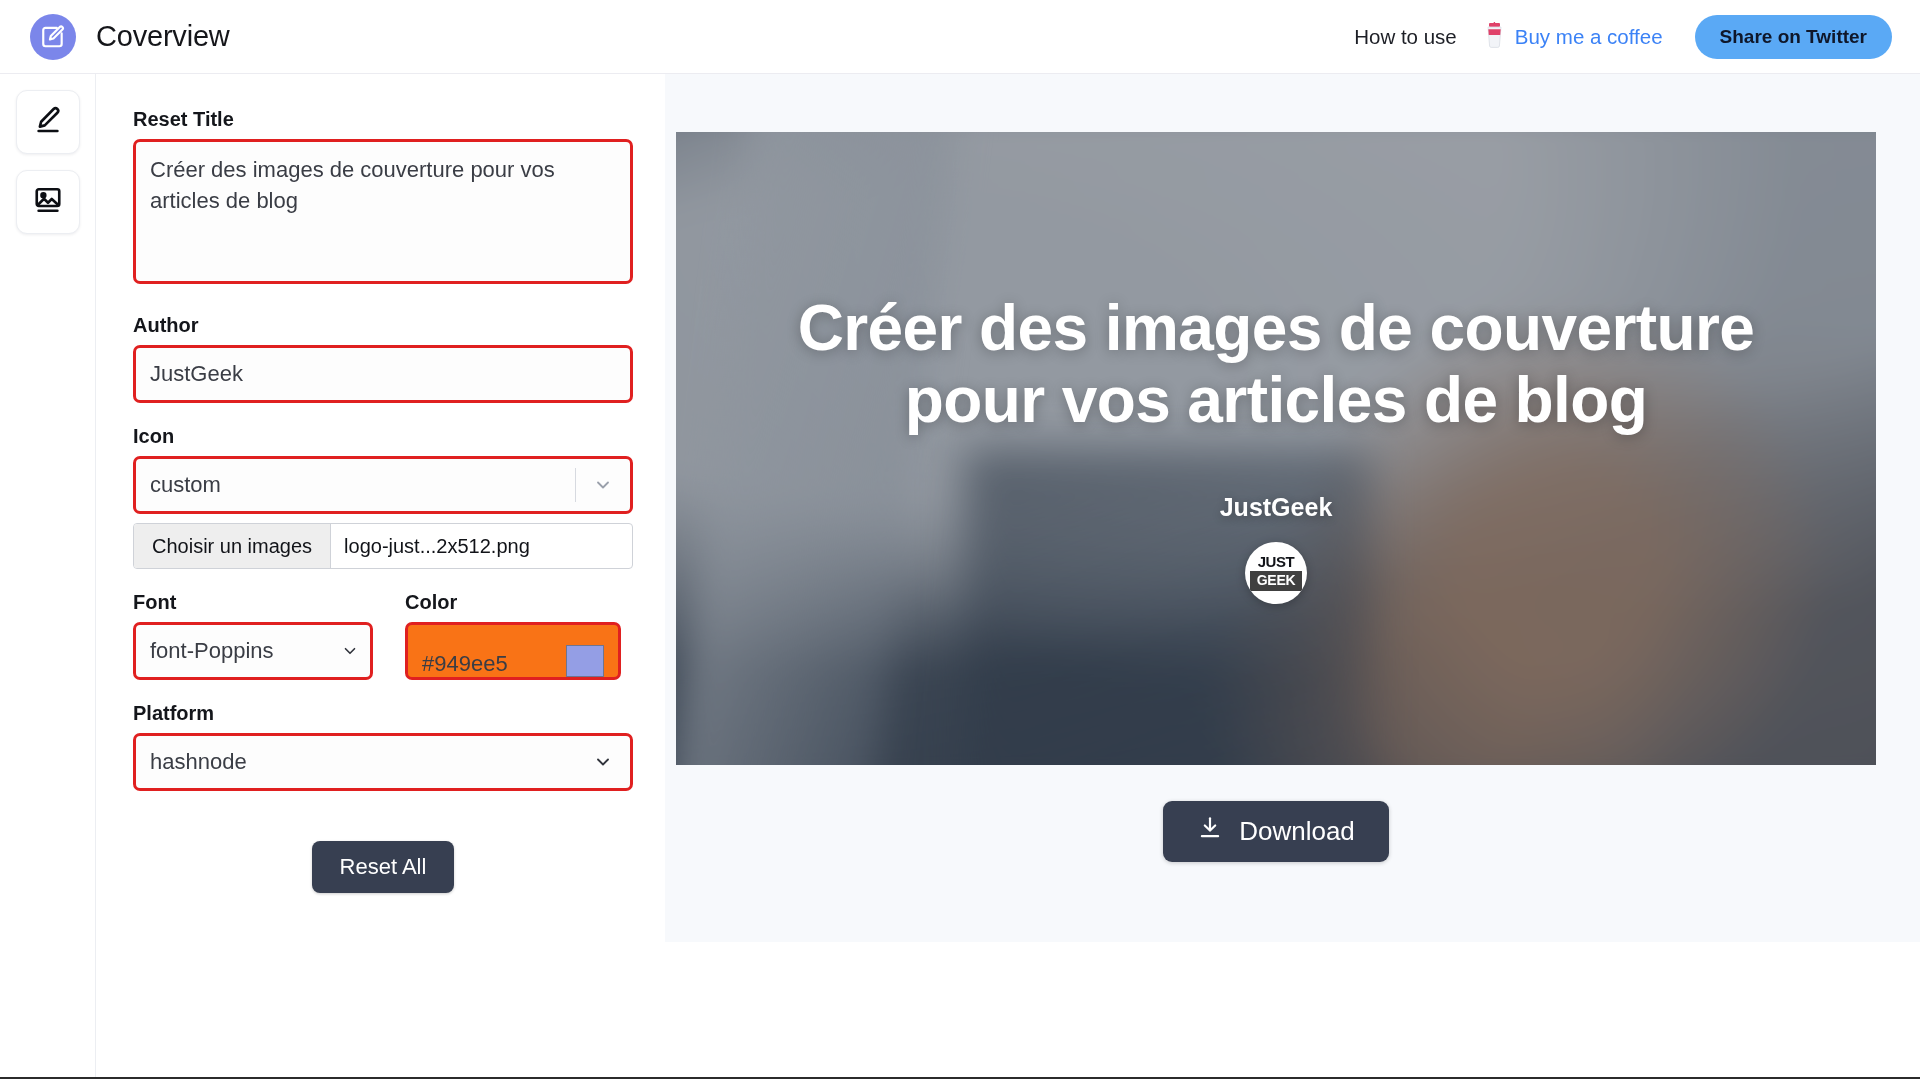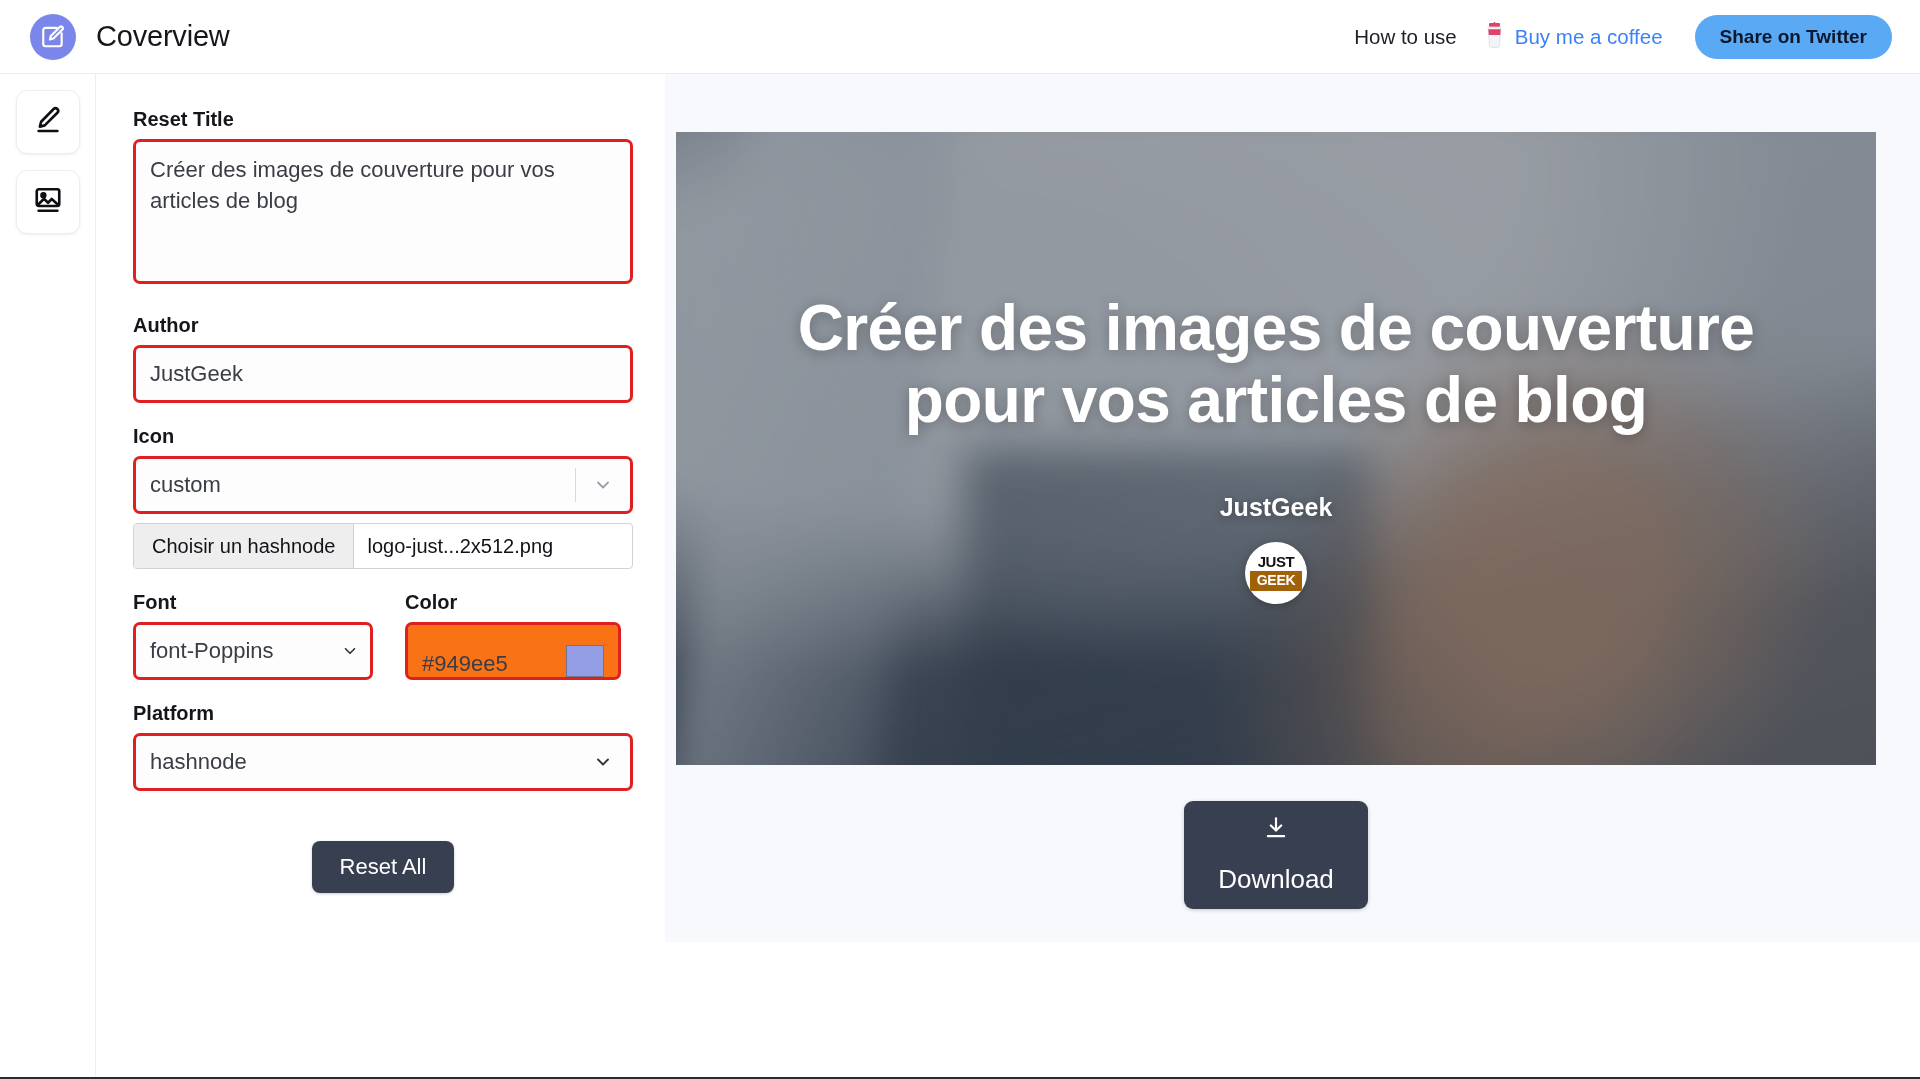--- a/index.html
+++ b/index.html
@@ -266,21 +266,20 @@
   }
   .download-btn {
     background: #373f51; color: #ffffff;
     font-size: 26px;
     font-family: "Liberation Sans", sans-serif;
     border: none; border-radius: 9px;
     padding: 14px 34px;
     display: flex; align-items: center; gap: 16px;
     cursor: pointer;
     box-shadow: 0 1px 4px rgba(0,0,0,.2);
-    flex-direction: column;
   }
 
   .bottom-rule {
     position: absolute; left: 0; bottom: 0;
     width: 1920px; height: 2px; background: #2b2b2b;
   }
 </style>
 </head>
 <body>
 
@@ -348,21 +347,21 @@
     <span class="combo-value">custom</span>
     <span class="combo-sep"></span>
     <span class="combo-chev">
       <svg width="20" height="20" viewBox="0 0 24 24" fill="none" stroke="#9aa0ab" stroke-width="2.2" stroke-linecap="round" stroke-linejoin="round">
           <path d="M6 9l6 6 6-6"></path>
         </svg>
     </span>
   </div>
 
   <div class="filerow">
-    <button class="file-btn">Choisir un hashnode</button>
+    <button class="file-btn">Choisir un images</button>
     <span class="file-name">logo-just...2x512.png</span>
   </div>
 
   <div class="row2">
     <div class="col-font">
       <label class="field-label">Font</label>
       <div class="select-sm hl" style="border-color: rgb(224, 32, 32);">
         <span class="combo-value">font-Poppins</span>
         <span class="chev-sm">
           <svg width="18" height="18" viewBox="0 0 24 24" fill="none" stroke="#31343c" stroke-width="2.2" stroke-linecap="round" stroke-linejoin="round">
@@ -402,21 +401,21 @@
     <div class="cover-photo"></div>
     <div class="cover-streak-a"></div>
     <div class="cover-streak-b"></div>
     <div class="cover-shade"></div>
 
     <div class="cover-inner">
       <h1 class="cover-title">Créer des images de couverture pour vos articles de blog</h1>
       <div class="cover-author">JustGeek</div>
       <div class="cover-logo">
         <span class="logo-just">JUST</span>
-        <span class="logo-geek" style="background: #a16207;">GEEK</span>
+        <span class="logo-geek" style="background: #404040;">GEEK</span>
       </div>
     </div>
   </div>
 
   <div class="download-wrap">
     <button class="download-btn">
       <span>
         <svg width="26" height="26" viewBox="0 0 24 24" fill="none" stroke="#ffffff" stroke-width="2" stroke-linecap="round" stroke-linejoin="round">
           <path d="M12 3v11"></path>
             <path d="M7.2 9.6L12 14.4l4.8-4.8"></path>

